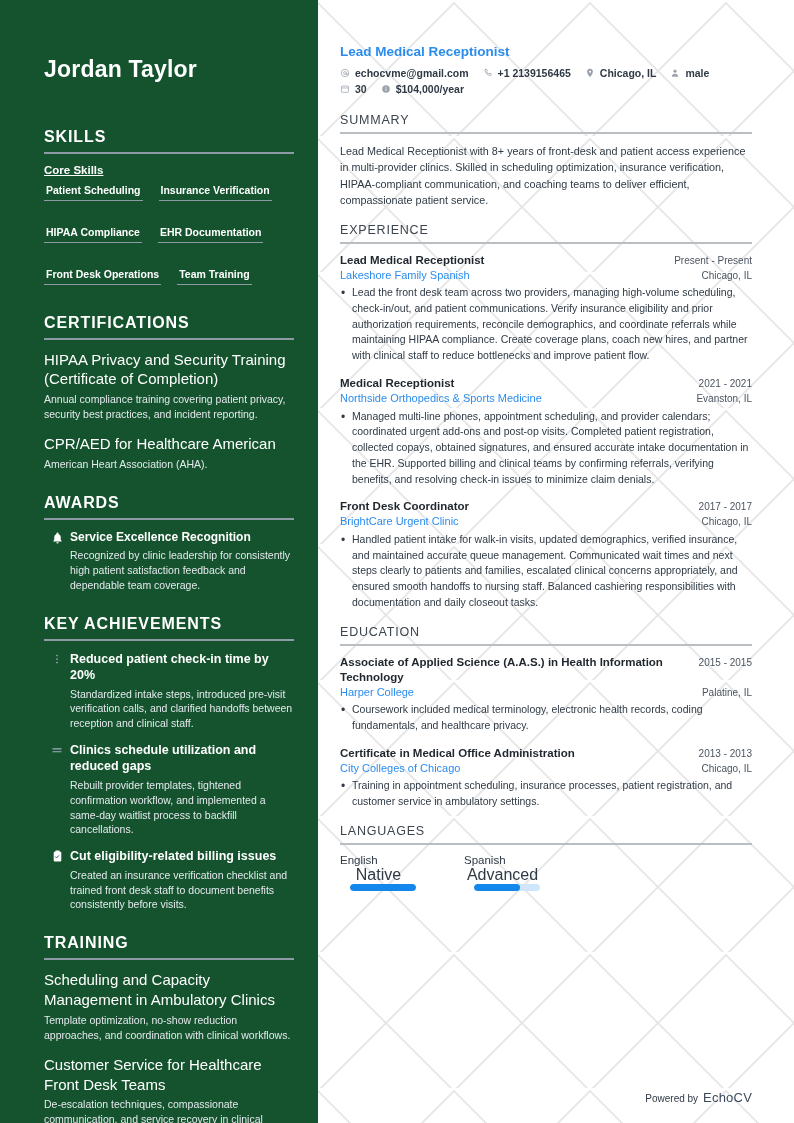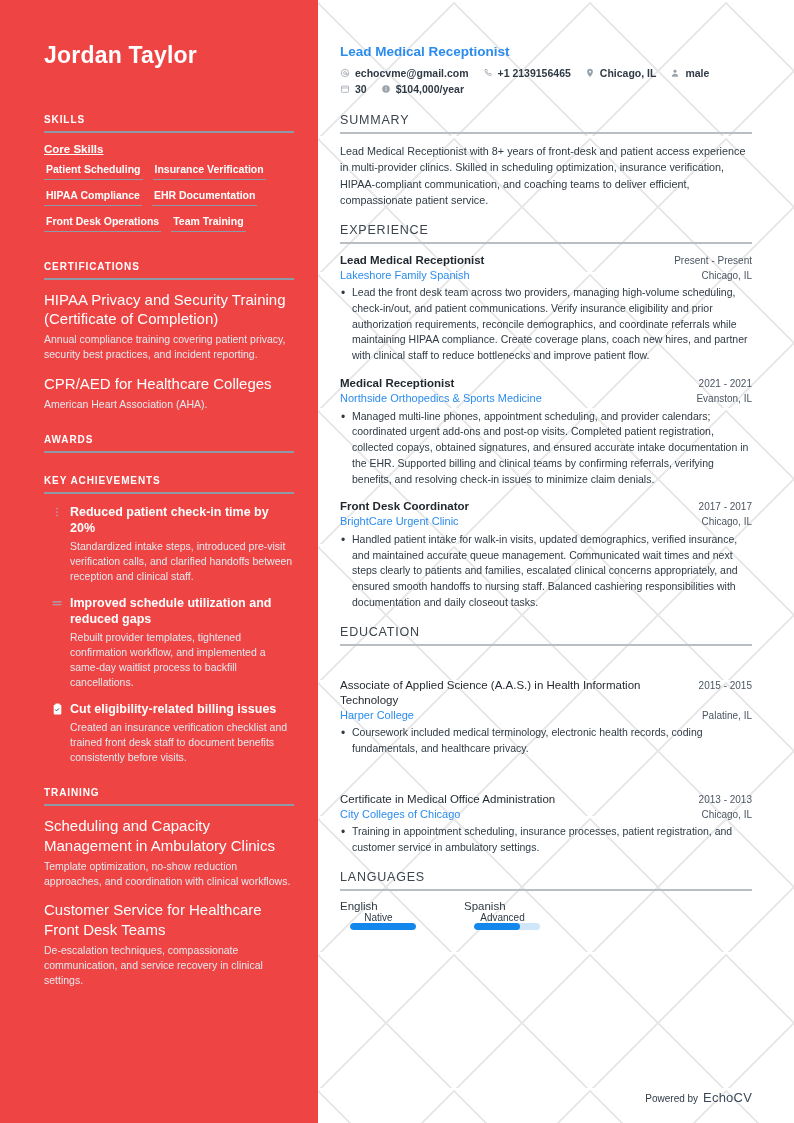--- a/index.html
+++ b/index.html
@@ -35,39 +35,39 @@
     background-position: 0 0, 0 0;
     z-index: 0;
   }
 
   
   .sidebar {
     position: relative;
     width: 318px;
     min-width: 318px;
     height: 1123px;
-    background: #ef4444;
-    color: #ffffff;
-    padding: 42px 24px 20px 44px;
+    background: #14532d;
+    color: #ffffff;
+    padding: 56px 24px 20px 44px;
     z-index: 1;
   }
 
   .cand-name {
     font-size: 23px;
     font-weight: bold;
     letter-spacing: .2px;
     line-height: 1.2;
     margin-bottom: 44px;
     color: #ffffff;
   }
 
   .sb-section { margin-bottom: 22px; }
 
   .sb-heading {
-    font-size: 10px;
+    font-size: 16px;
     font-weight: bold;
     letter-spacing: .9px;
     color: #ffffff;
     margin-bottom: 6px;
   }
   .sb-rule {
     height: 2px;
     background: #8e9aa6;
     margin-bottom: 10px;
     width: 100%;
@@ -78,20 +78,21 @@
     font-size: 11.5px;
     font-weight: bold;
     color: #ffffff;
     margin-bottom: 6px;
     text-decoration: underline;
   }
   .skill-grid {
     display: flex;
     flex-wrap: wrap;
     column-gap: 10px;
+    gap: 16px;
   }
   .skill-chip {
     font-size: 10.5px;
     font-weight: bold;
     color: #ffffff;
     padding: 2px 2px 4px 2px;
     border-bottom: 1px solid #8e9aa6;
     margin-bottom: 7px;
     white-space: nowrap;
   }
@@ -211,21 +212,21 @@
     justify-content: space-between;
     align-items: baseline;
     gap: 12px;
   }
   .item-title {
     font-size: 11.5px;
     font-weight: bold;
     color: #1f262d;
     line-height: 1.32;
   }
-  .item-title.reg { font-weight: normal; font-size: 11.5px; margin-top: 23px; }
+  .item-title.reg { font-weight: bold; font-size: 11.5px; }
   .item-date {
     font-size: 10px;
     color: #4b5560;
     white-space: nowrap;
   }
   .item-org {
     font-size: 11px;
     color: #2b8ced;
     line-height: 1.4;
   }
@@ -259,21 +260,21 @@
     align-items: center;
     margin-right: 38px;
     flex-direction: column;
   }
   .lang-name {
     font-size: 11.5px;
     color: #2f3a45;
     min-width: 86px;
   }
   .lang-level {
-    font-size: 10px;
+    font-size: 16px;
     color: #2f3a45;
     margin-right: 9px;
   }
   .lang-bar {
     width: 66px;
     height: 7px;
     border-radius: 4px;
     background: #cfe6fb;
     overflow: hidden;
   }
@@ -325,28 +326,40 @@
     </section>
 
     <section class="sb-section">
       <div class="sb-heading">CERTIFICATIONS</div>
       <div class="sb-rule"></div>
       <div class="entry">
         <div class="entry-title">HIPAA Privacy and Security Training (Certificate of Completion)</div>
         <div class="entry-desc">Annual compliance training covering patient privacy, security best practices, and incident reporting.</div>
       </div>
       <div class="entry">
-        <div class="entry-title">CPR/AED for Healthcare Colleges</div>
+        <div class="entry-title">CPR/AED for Healthcare American</div>
         <div class="entry-desc">American Heart Association (AHA).</div>
       </div>
     </section>
 
     <section class="sb-section">
       <div class="sb-heading">AWARDS</div>
       <div class="sb-rule"></div>
+      <div class="icon-row">
+        <div class="icon-cell">
+          <svg width="13" height="14" viewBox="0 0 24 24" fill="#ffffff" aria-hidden="true">
+            <path d="M12 2a2 2 0 0 1 2 2v.6a6 6 0 0 1 4 5.65V15l1.6 2.4A.8.8 0 0 1 19 18.6H5a.8.8 0 0 1-.6-1.2L6 15v-4.75A6 6 0 0 1 10 4.6V4a2 2 0 0 1 2-2z"></path>
+            <path d="M9.8 20h4.4a2.2 2.2 0 0 1-4.4 0z"></path>
+          </svg>
+        </div>
+        <div class="icon-body">
+          <div class="award-title">Service Excellence Recognition</div>
+          <div class="award-desc">Recognized by clinic leadership for consistently high patient satisfaction feedback and dependable team coverage.</div>
+        </div>
+      </div>
     </section>
 
     <section class="sb-section">
       <div class="sb-heading">KEY ACHIEVEMENTS</div>
       <div class="sb-rule"></div>
 
       <div class="icon-row">
         <div class="icon-cell">
           <svg width="12" height="14" viewBox="0 0 24 24" fill="#9fb0c2" aria-hidden="true">
             <circle cx="12" cy="5" r="1.7"></circle>
@@ -361,21 +374,21 @@
       </div>
 
       <div class="icon-row">
         <div class="icon-cell">
           <svg width="14" height="14" viewBox="0 0 24 24" fill="#9fb0c2" aria-hidden="true">
             <rect x="4" y="9" width="16" height="2" rx="1"></rect>
             <rect x="4" y="14" width="16" height="2" rx="1"></rect>
           </svg>
         </div>
         <div class="icon-body">
-          <div class="ka-title">Improved schedule utilization and reduced gaps</div>
+          <div class="ka-title">Clinics schedule utilization and reduced gaps</div>
           <div class="ka-desc">Rebuilt provider templates, tightened confirmation workflow, and implemented a same-day waitlist process to backfill cancellations.</div>
         </div>
       </div>
 
       <div class="icon-row">
         <div class="icon-cell">
           <svg width="13" height="14" viewBox="0 0 24 24" fill="#ffffff" aria-hidden="true">
             <path d="M9 2h6a1 1 0 0 1 1 1v1h1.5A1.5 1.5 0 0 1 19 5.5v15A1.5 1.5 0 0 1 17.5 22h-11A1.5 1.5 0 0 1 5 20.5v-15A1.5 1.5 0 0 1 6.5 4H8V3a1 1 0 0 1 1-1z"></path>
             <path d="M8.2 13.6l1.9 1.9 4-4" stroke="#254460" stroke-width="1.8" fill="none" stroke-linecap="round" stroke-linejoin="round"></path>
           </svg>

